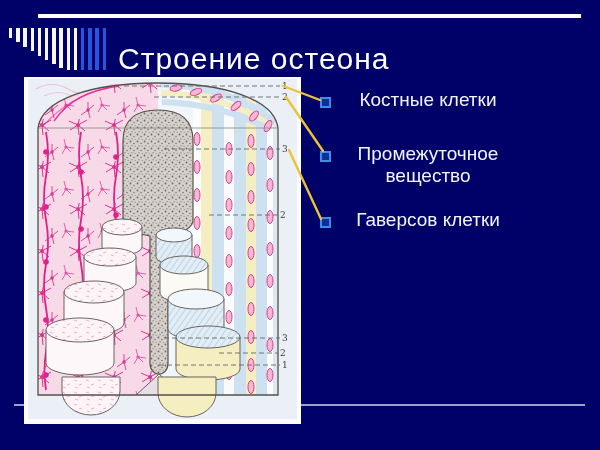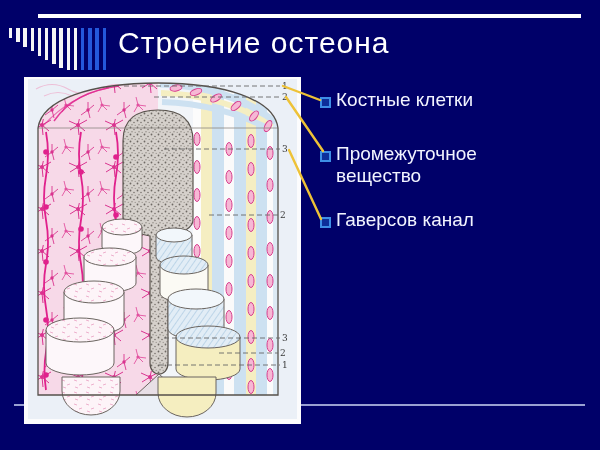--- a/index.html
+++ b/index.html
@@ -8,35 +8,35 @@
     background:#000069;
     font-family:"Liberation Sans", sans-serif;
   }
   
   .top-rule{position:absolute;left:38px;top:14px;width:543px;height:4px;background:#ffffff;}
   
   .deco{position:absolute;left:9px;top:28px;width:110px;height:46px;}
   .deco .bar{position:absolute;top:0;width:3.4px;}
   
   .title{
-    position:absolute;left:118px;top:26px;width:460px;
+    position:absolute;left:118px;top:42px;width:460px;
     color:#ffffff;font-size:30px;letter-spacing:1px;white-space:nowrap;
   }
   
   .panel{
     position:absolute;left:24px;top:77px;width:277px;height:347px;
     background:#fcfcfd;z-index:1;
   }
   .panel svg{display:block;}
   
   .divider{position:absolute;left:14px;top:404px;width:571px;height:2px;background:#99a0d2;z-index:0;}
   
   .blist{position:absolute;left:320px;top:0;width:235px;z-index:2;}
   .bitem{position:absolute;left:0;width:200px;color:#f2f4ff;font-size:19px;line-height:22px;}
-  .bitem .txt{margin-left:16px;display:block;}
+  .bitem .txt{margin-left:16px;display:block;text-align:center;}
   .marker{
     position:absolute;left:0;width:7px;height:7px;
     border:2px solid #3e8ee6;background:#0d2f9a;
   }
   .it1{top:89px;} .it1 .marker{top:8px;}
   .it2{top:143px;} .it2 .marker{top:8px;}
   .it3{top:209px;} .it3 .marker{top:8px;}
   
   .overlay{position:absolute;left:0;top:0;z-index:3;pointer-events:none;}
 </style>
@@ -258,21 +258,21 @@
   <div class="bitem it1">
     <span class="marker"></span>
     <span class="txt">Костные клетки</span>
   </div>
   <div class="bitem it2">
     <span class="marker"></span>
     <span class="txt">Промежуточное вещество</span>
   </div>
   <div class="bitem it3">
     <span class="marker"></span>
-    <span class="txt">Гаверсов канал</span>
+    <span class="txt">Гаверсов клетки</span>
   </div>
 </div>
 
 <svg class="overlay" width="600" height="450" viewBox="0 0 600 450">
   <g stroke-width="2.4" stroke-linecap="round" fill="none">
     <line class="callout-line" x1="283" y1="86" x2="320" y2="100" stroke="#eec237"></line>
     <line class="callout-line" x1="286" y1="97" x2="323" y2="151" stroke="#eec237"></line>
     <line class="callout-line" x1="289" y1="150" x2="321" y2="219" stroke="#eec237"></line>
   </g>
 </svg>

